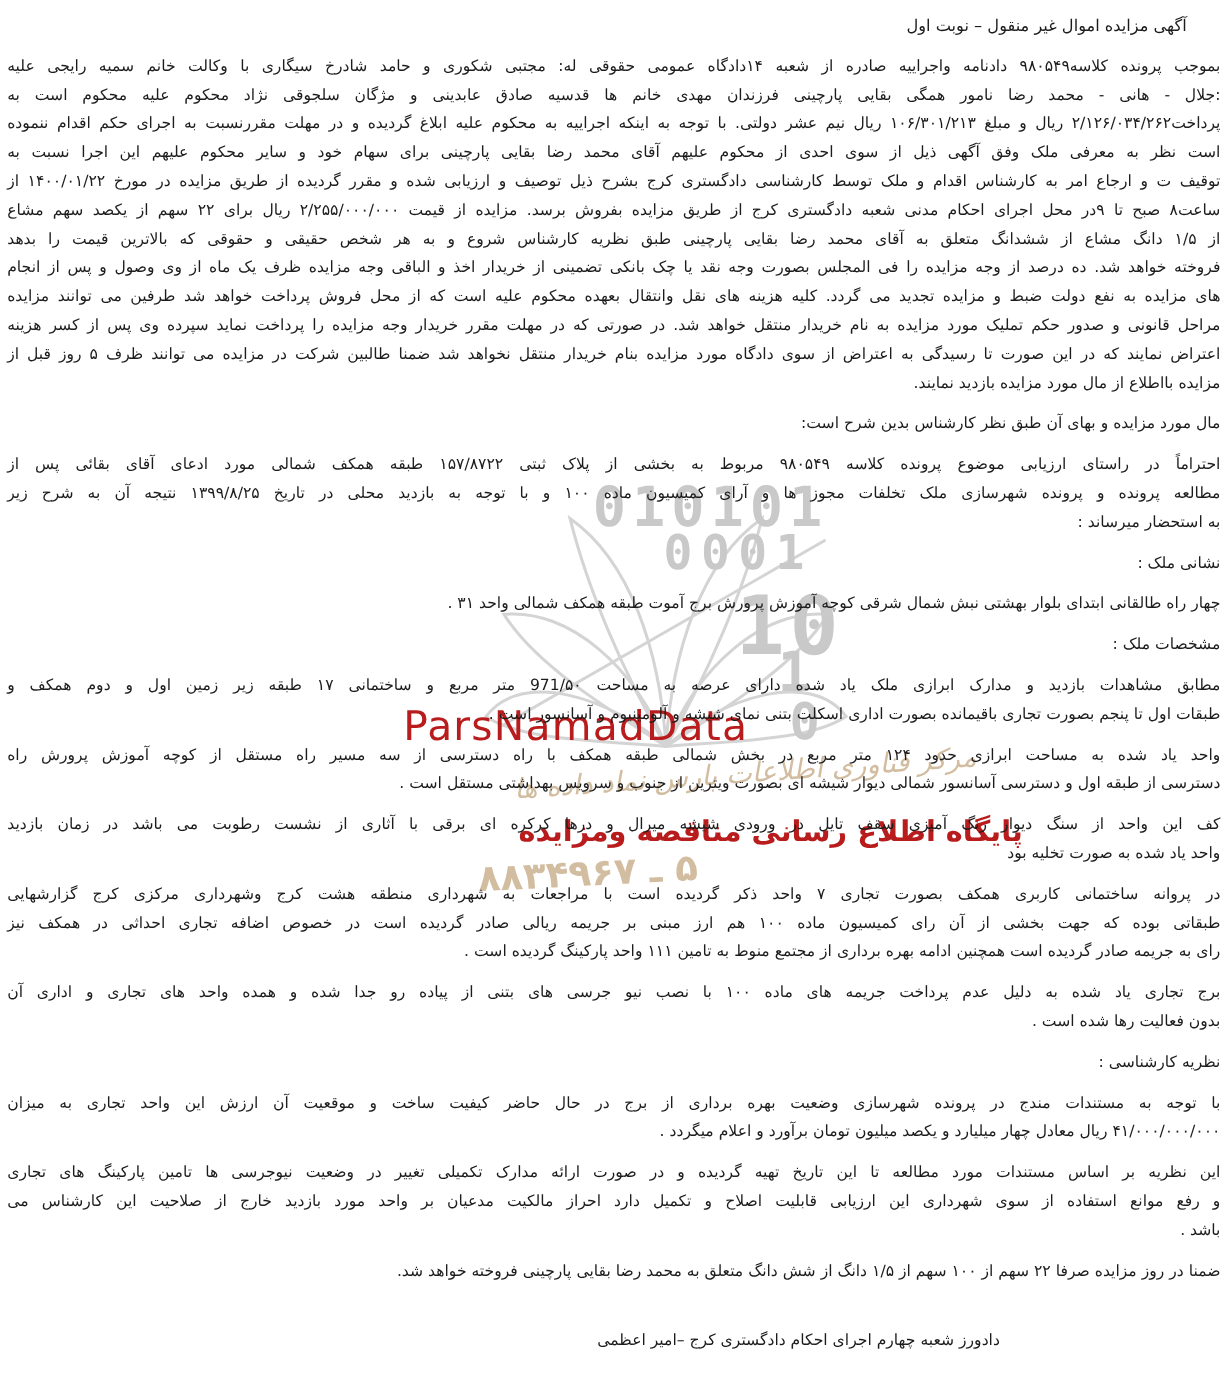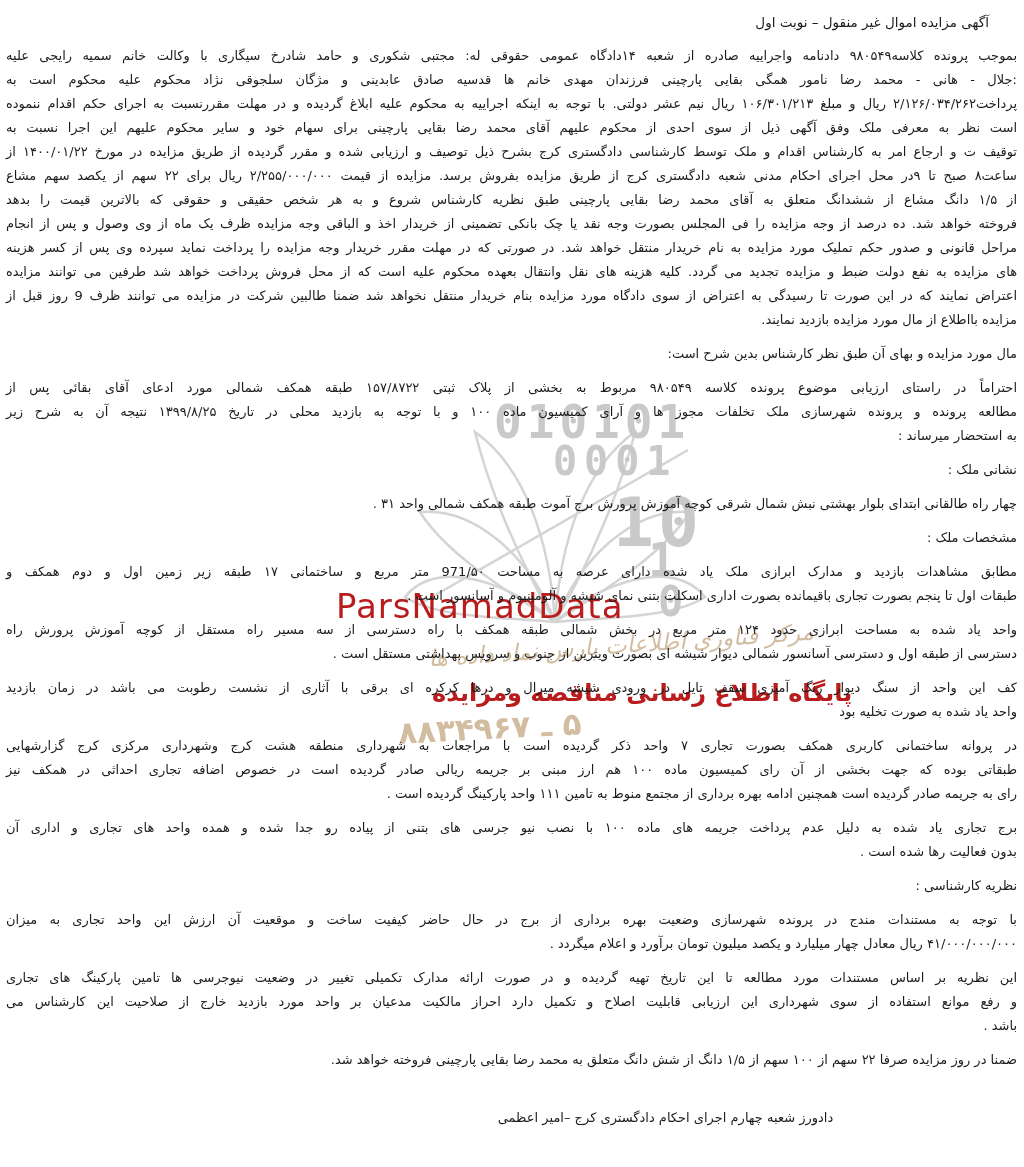--- a/index.html
+++ b/index.html
@@ -71,23 +71,23 @@
     <div>
         <div class="para">
           <div class="line justify">بموجب پرونده کلاسه۹۸۰۵۴۹ دادنامه واجراییه صادره از شعبه ۱۴دادگاه عمومی حقوقی له: مجتبی شکوری و حامد شادرخ سیگاری با وکالت خانم سمیه رایجی علیه</div>
           <div class="line justify">:جلال - هانی - محمد رضا نامور همگی بقایی پارچینی فرزندان مهدی خانم ها قدسیه صادق عابدینی و مژگان سلجوقی نژاد محکوم علیه محکوم است به</div>
           <div class="line justify">پرداخت۲/۱۲۶/۰۳۴/۲۶۲ ریال و مبلغ ۱۰۶/۳۰۱/۲۱۳ ریال نیم عشر دولتی. با توجه به اینکه اجراییه به محکوم علیه ابلاغ گردیده و در مهلت مقررنسبت به اجرای حکم اقدام ننموده</div>
           <div class="line justify">است نظر به معرفی ملک وفق آگهی ذیل از سوی احدی از محکوم علیهم آقای محمد رضا بقایی پارچینی برای سهام خود و سایر محکوم علیهم این اجرا نسبت به</div>
           <div class="line justify">توقیف ت و ارجاع امر به کارشناس اقدام و ملک توسط کارشناسی دادگستری کرج بشرح ذیل توصیف و ارزیابی شده و مقرر گردیده از طریق مزایده در مورخ ۱۴۰۰/۰۱/۲۲ از</div>
           <div class="line justify">ساعت۸ صبح تا ۹در محل اجرای احکام مدنی شعبه دادگستری کرج از طریق مزایده بفروش برسد. مزایده از قیمت ۲/۲۵۵/۰۰۰/۰۰۰ ریال برای ۲۲ سهم از یکصد سهم مشاع</div>
           <div class="line justify">از ۱/۵ دانگ مشاع از ششدانگ متعلق به آقای محمد رضا بقایی پارچینی طبق نظریه کارشناس شروع و به هر شخص حقیقی و حقوقی که بالاترین قیمت را بدهد</div>
           <div class="line justify">فروخته خواهد شد. ده درصد از وجه مزایده را فی المجلس بصورت وجه نقد یا چک بانکی تضمینی از خریدار اخذ و الباقی وجه مزایده ظرف یک ماه از وی وصول و پس از انجام</div>
+          <div class="line justify">های مزایده به نفع دولت ضبط و مزایده تجدید می گردد. کلیه هزینه های نقل وانتقال بعهده محکوم علیه است که از محل فروش پرداخت خواهد شد طرفین می توانند مزایده</div>
           <div class="line justify">مراحل قانونی و صدور حکم تملیک مورد مزایده به نام خریدار منتقل خواهد شد. در صورتی که در مهلت مقرر خریدار وجه مزایده را پرداخت نماید سپرده وی پس از کسر هزینه</div>
-          <div class="line justify">های مزایده به نفع دولت ضبط و مزایده تجدید می گردد. کلیه هزینه های نقل وانتقال بعهده محکوم علیه است که از محل فروش پرداخت خواهد شد طرفین می توانند مزایده</div>
-          <div class="line justify">اعتراض نمایند که در این صورت تا رسیدگی به اعتراض از سوی دادگاه مورد مزایده بنام خریدار منتقل نخواهد شد ضمنا طالبین شرکت در مزایده می توانند ظرف 9 روز قبل از</div>
+          <div class="line justify">اعتراض نمایند که در این صورت تا رسیدگی به اعتراض از سوی دادگاه مورد مزایده بنام خریدار منتقل نخواهد شد ضمنا طالبین شرکت در مزایده می توانند ظرف ۵ روز قبل از</div>
           <div class="line right">مزایده بااطلاع از مال مورد مزایده بازدید نمایند.</div>
         </div>
         <div class="para">
           <div class="line right">مال مورد مزایده و بهای آن طبق نظر کارشناس بدین شرح است:</div>
         </div>
         <div class="para">
           <div class="line justify">احتراماً در راستای ارزیابی موضوع پرونده کلاسه ۹۸۰۵۴۹ مربوط به بخشی از پلاک ثبتی ۱۵۷/۸۷۲۲ طبقه همکف شمالی مورد ادعای آقای بقائی پس از</div>
           <div class="line justify">مطالعه پرونده و پرونده شهرسازی ملک تخلفات مجوز ها و آرای کمیسیون ماده ۱۰۰ و با توجه به بازدید محلی در تاریخ ۱۳۹۹/۸/۲۵ نتیجه آن به شرح زیر</div>
           <div class="line right">به استحضار میرساند :</div>
         </div>

